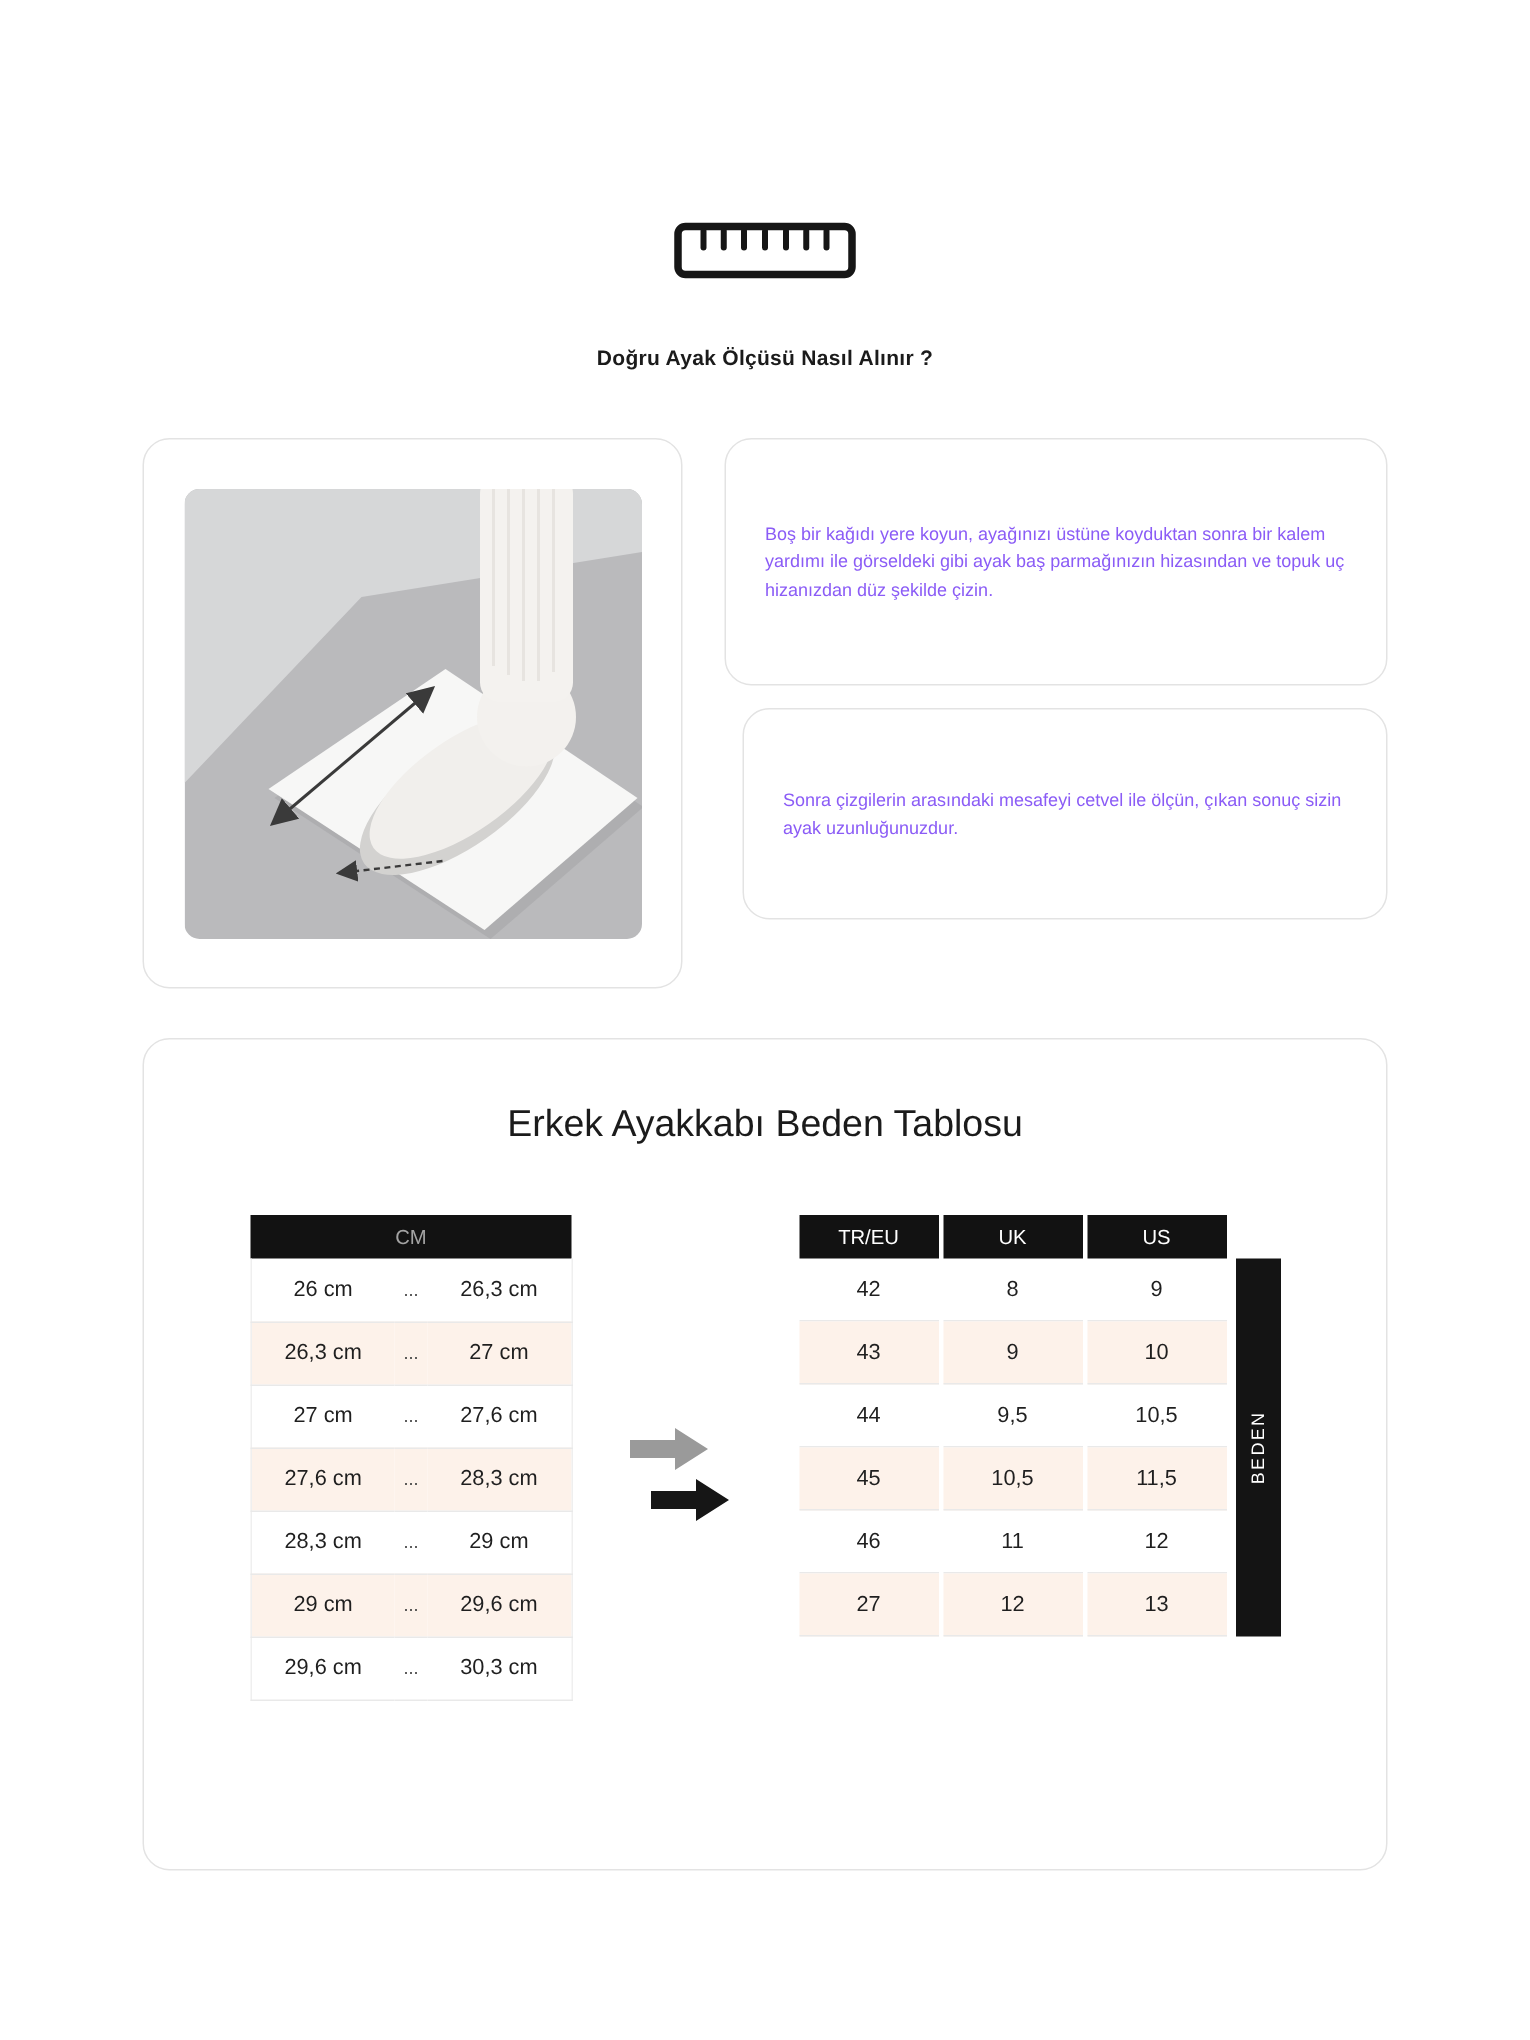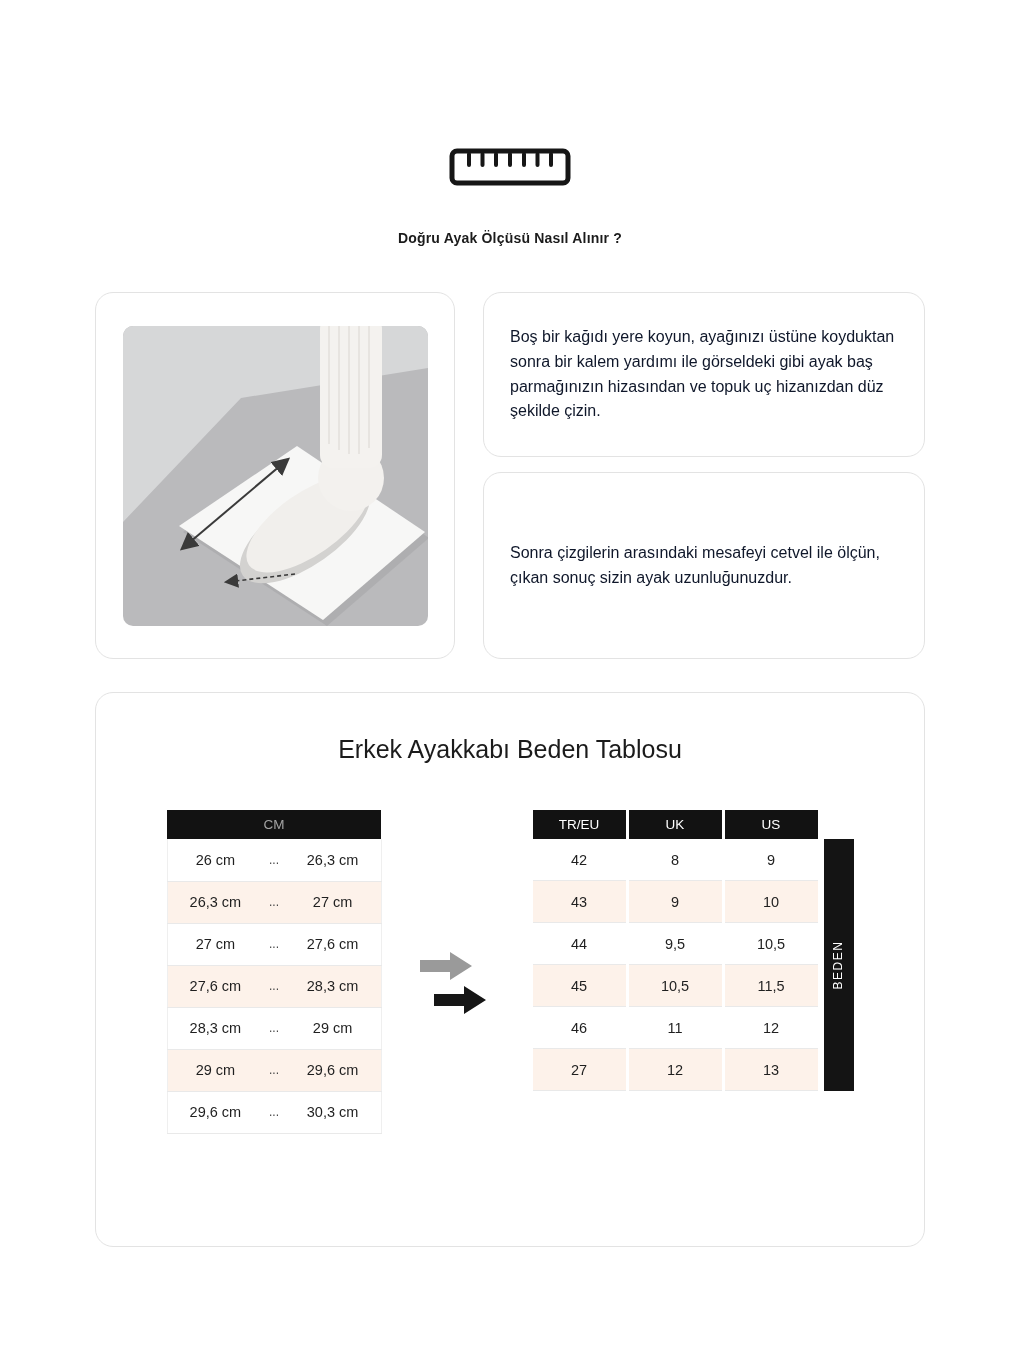--- a/index.html
+++ b/index.html
@@ -34,22 +34,22 @@
   }
   .image-card {
     flex: 0 0 360px;
     width: 360px; height: 367px;
     display: flex; align-items: center; justify-content: center;
   }
   .photo { width: 305px; height: 300px; border-radius: 10px; overflow: hidden; line-height: 0; }
   .right-col { flex: 1; display: flex; flex-direction: column; gap: 15px; }
   .text-card { padding: 0 26px; display: flex; align-items: center; }
   .text-card.first  { height: 165px; }
-  .text-card.second { height: 187px; }
-  .text-card p { font-size: 16px; line-height: 1.55; color: #0f172a; }
+  .text-card.second { height: 141px; margin-left: 12px; }
+  .text-card p { font-size: 12px; line-height: 1.55; color: #8b5cf6; }
 
   
   .size-card { padding: 42px 30px 112px; }
   .size-title {
     text-align: center;
     font-size: 25px;
     font-weight: 400;
     color: #1b1b1b;
     margin-bottom: 46px;
   }

